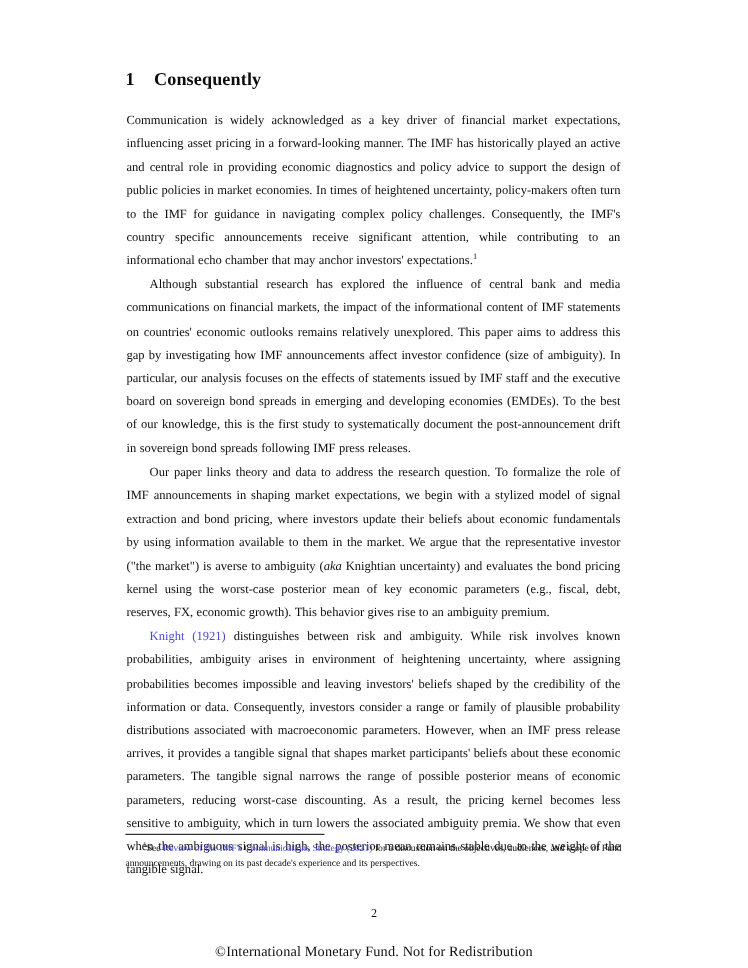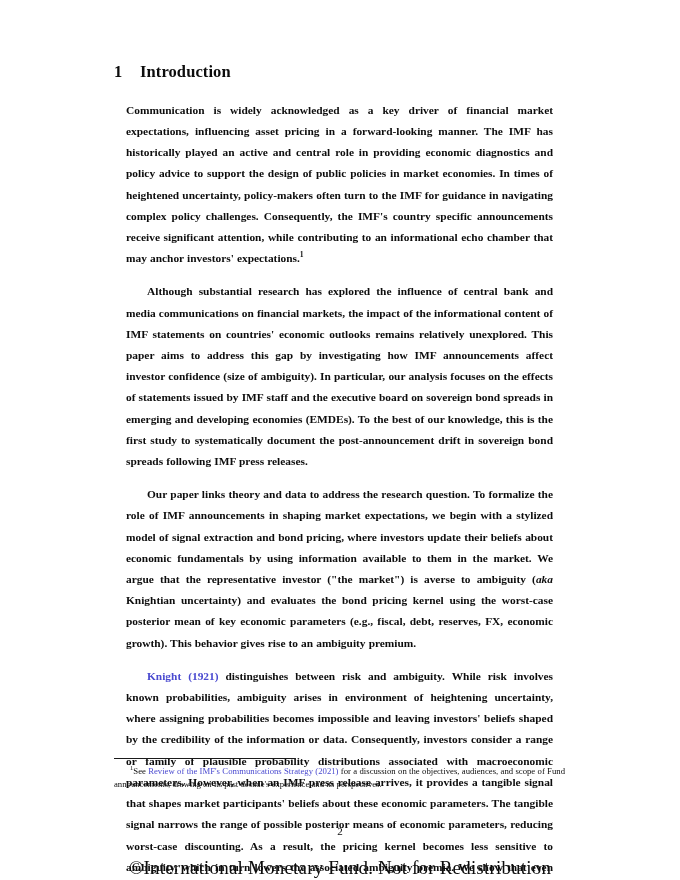--- a/index.html
+++ b/index.html
@@ -48,25 +48,24 @@
     flex: 0 0 26px;
   }
   .section-title { display: inline-block; }
 
   
   .para {
     font-size: 11.4px;
     line-height: 21.2px;
     text-align: justify;
     text-justify: inter-word;
-    margin: 12px;
+    margin: 1px;
     hyphens: manual;
     -webkit-hyphens: manual;
     word-spacing: 0.02em;
-    font-weight: bold;
   }
   .para.indent {
     text-indent: 21px;
   }
   .para.first {
     text-indent: 0;
   }
 
   a.cite, .cite {
     color: #4a4ad0;
@@ -117,34 +116,34 @@
     width: 680px;
     text-align: center;
     font-size: 11px;
   }
   .copyright {
     position: absolute;
     left: 0;
     top: 857px;
     width: 680px;
     text-align: center;
-    font-size: 19px;
+    font-size: 13px;
     letter-spacing: 0.01em;
   }
 </style>
 </head>
 <body>
 
 <div class="page">
 
   <div class="content">
 
     <h1 class="section-heading">
       <span class="section-number">1</span>
-      <span class="section-title">Introduction</span>
+      <span class="section-title">Consequently</span>
     </h1>
 
     <p class="para first"><span>Communication is widely acknowledged as a key driver of financial market expectations, influencing asset pricing in a forward-looking manner. The IMF has historically played an active and central role in providing economic diagnostics and policy advice to support the design of public policies in market economies. In times of heightened uncertainty, policy-makers often turn to the IMF for guidance in navigating complex policy challenges. Consequently, the IMF's country specific announcements receive significant attention, while contributing to an informational echo chamber that may anchor investors' expectations.</span><sup class="fnmark black">1</sup></p>
 
     <p class="para indent">Although substantial research has explored the influence of central bank and media communications on financial markets, the impact of the informational content of IMF statements on countries' economic outlooks remains relatively unexplored. This paper aims to address this gap by investigating how IMF announcements affect investor confidence (size of ambiguity). In particular, our analysis focuses on the effects of statements issued by IMF staff and the executive board on sovereign bond spreads in emerging and developing economies (EMDEs). To the best of our knowledge, this is the first study to systematically document the post-announcement drift in sovereign bond spreads following IMF press releases.</p>
 
     <p class="para indent"><span>Our paper links theory and data to address the research question. To formalize the role of IMF announcements in shaping market expectations, we begin with a stylized model of signal extraction and bond pricing, where investors update their beliefs about economic fundamentals by using information available to them in the market. We argue that the representative investor ("the market") is averse to ambiguity (</span><span class="ital">aka</span><span> Knightian uncertainty) and evaluates the bond pricing kernel using the worst-case posterior mean of key economic parameters (e.g., fiscal, debt, reserves, FX, economic growth). This behavior gives rise to an ambiguity premium.</span></p>
 
     <p class="para indent"><a class="cite" href="#">Knight (1921)</a><span> distinguishes between risk and ambiguity. While risk involves known probabilities, ambiguity arises in environment of heightening uncertainty, where assigning probabilities becomes impossible and leaving investors' beliefs shaped by the credibility of the information or data. Consequently, investors consider a range or family of plausible probability distributions associated with macroeconomic parameters. However, when an IMF press release arrives, it provides a tangible signal that shapes market participants' beliefs about these economic parameters. The tangible signal narrows the range of possible posterior means of economic parameters, reducing worst-case discounting. As a result, the pricing kernel becomes less sensitive to ambiguity, which in turn lowers the associated ambiguity premia. We show that even when the ambiguous signal is high, the posterior mean remains stable due to the weight of the tangible signal.</span></p>
 

